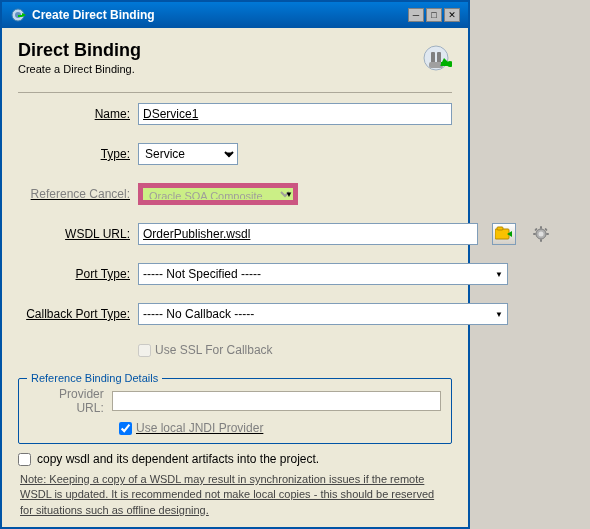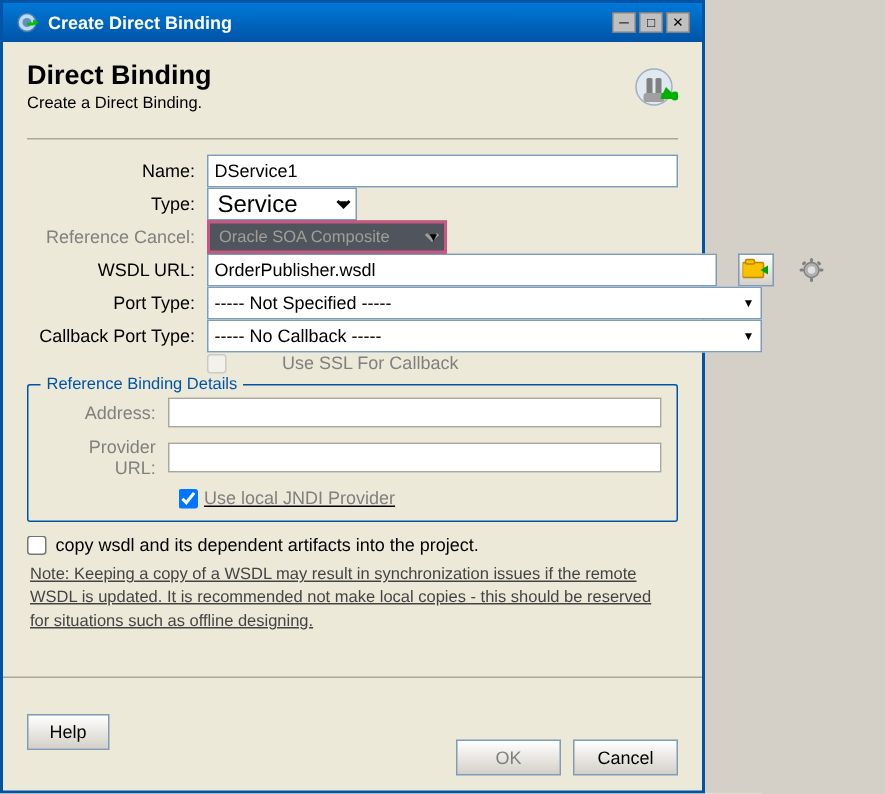--- a/index.html
+++ b/index.html
@@ -89,21 +89,22 @@
       border: none;
       border-top: 1px solid #aca899;
       margin: 4px 0 10px 0;
     }
     .form-area {
       flex: 1;
     }
     .form-row {
       display: flex;
       align-items: center;
-      margin-bottom: 0;
+      margin-bottom: 18px;
+      text-decoration: underline;
     }
     .form-label {
       width: 120px;
       text-align: right;
       padding-right: 8px;
       font-size: 12px;
       color: #000;
       flex-shrink: 0;
     }
     .form-label.disabled {
@@ -118,29 +119,29 @@
       font-family: Arial, sans-serif;
     }
     .name-input {
       width: 380px;
     }
     .type-select {
       width: 100px;
       height: 22px;
       background: white;
       border: 1px solid #7f9db9;
-      font-size: 16px;
+      font-size: 12px;
       padding: 1px 2px;
       font-family: Arial, sans-serif;
     }
     .ref-target-select {
       width: 160px;
       height: 22px;
-      background: #0f172a;
-      border: 2px solid #be185d;
+      background: #bef264;
+      border: 5px solid #be185d;
       font-size: 11px;
       padding: 1px 2px;
       font-family: Arial, sans-serif;
       color: #808080;
     }
     .wsdl-row {
       display: flex;
       align-items: center;
       gap: 14px;
     }
@@ -189,23 +190,22 @@
       position: absolute;
       right: 5px;
       top: 50%;
       transform: translateY(-50%);
       pointer-events: none;
       color: #000;
     }
     .checkbox-row {
       display: flex;
       align-items: center;
-      margin-bottom: 7px;
+      margin-bottom: 21px;
       padding-left: 120px;
-      gap: 33px;
     }
     .checkbox-row input[type="checkbox"] {
       margin-right: 4px;
     }
     .checkbox-label {
       font-size: 12px;
       color: #808080;
     }
     .ref-binding-section {
       border: 1px solid #0054a6;
@@ -423,24 +423,20 @@
       </div>
 
       <div class="checkbox-row">
         <input type="checkbox" disabled="" style="">
         <span class="checkbox-label">Use SSL For Callback</span>
       </div>
 
       <div class="ref-binding-section">
         <span class="ref-binding-title">Reference Binding Details</span>
         <div class="ref-inner-row">
-          <span class="ref-inner-label">Address:</span>
-          <input type="text" class="ref-inner-input" value="" style="">
-        </div>
-        <div class="ref-inner-row">
           <span class="ref-inner-label">Provider URL:</span>
           <input type="text" class="ref-inner-input" value="" style="">
         </div>
         <div class="ref-checkbox-row">
           <input type="checkbox" checked="" style="">
           <span class="ref-checkbox-label">Use local JNDI Provider</span>
         </div>
       </div>
 
       <div class="copy-wsdl-row">

